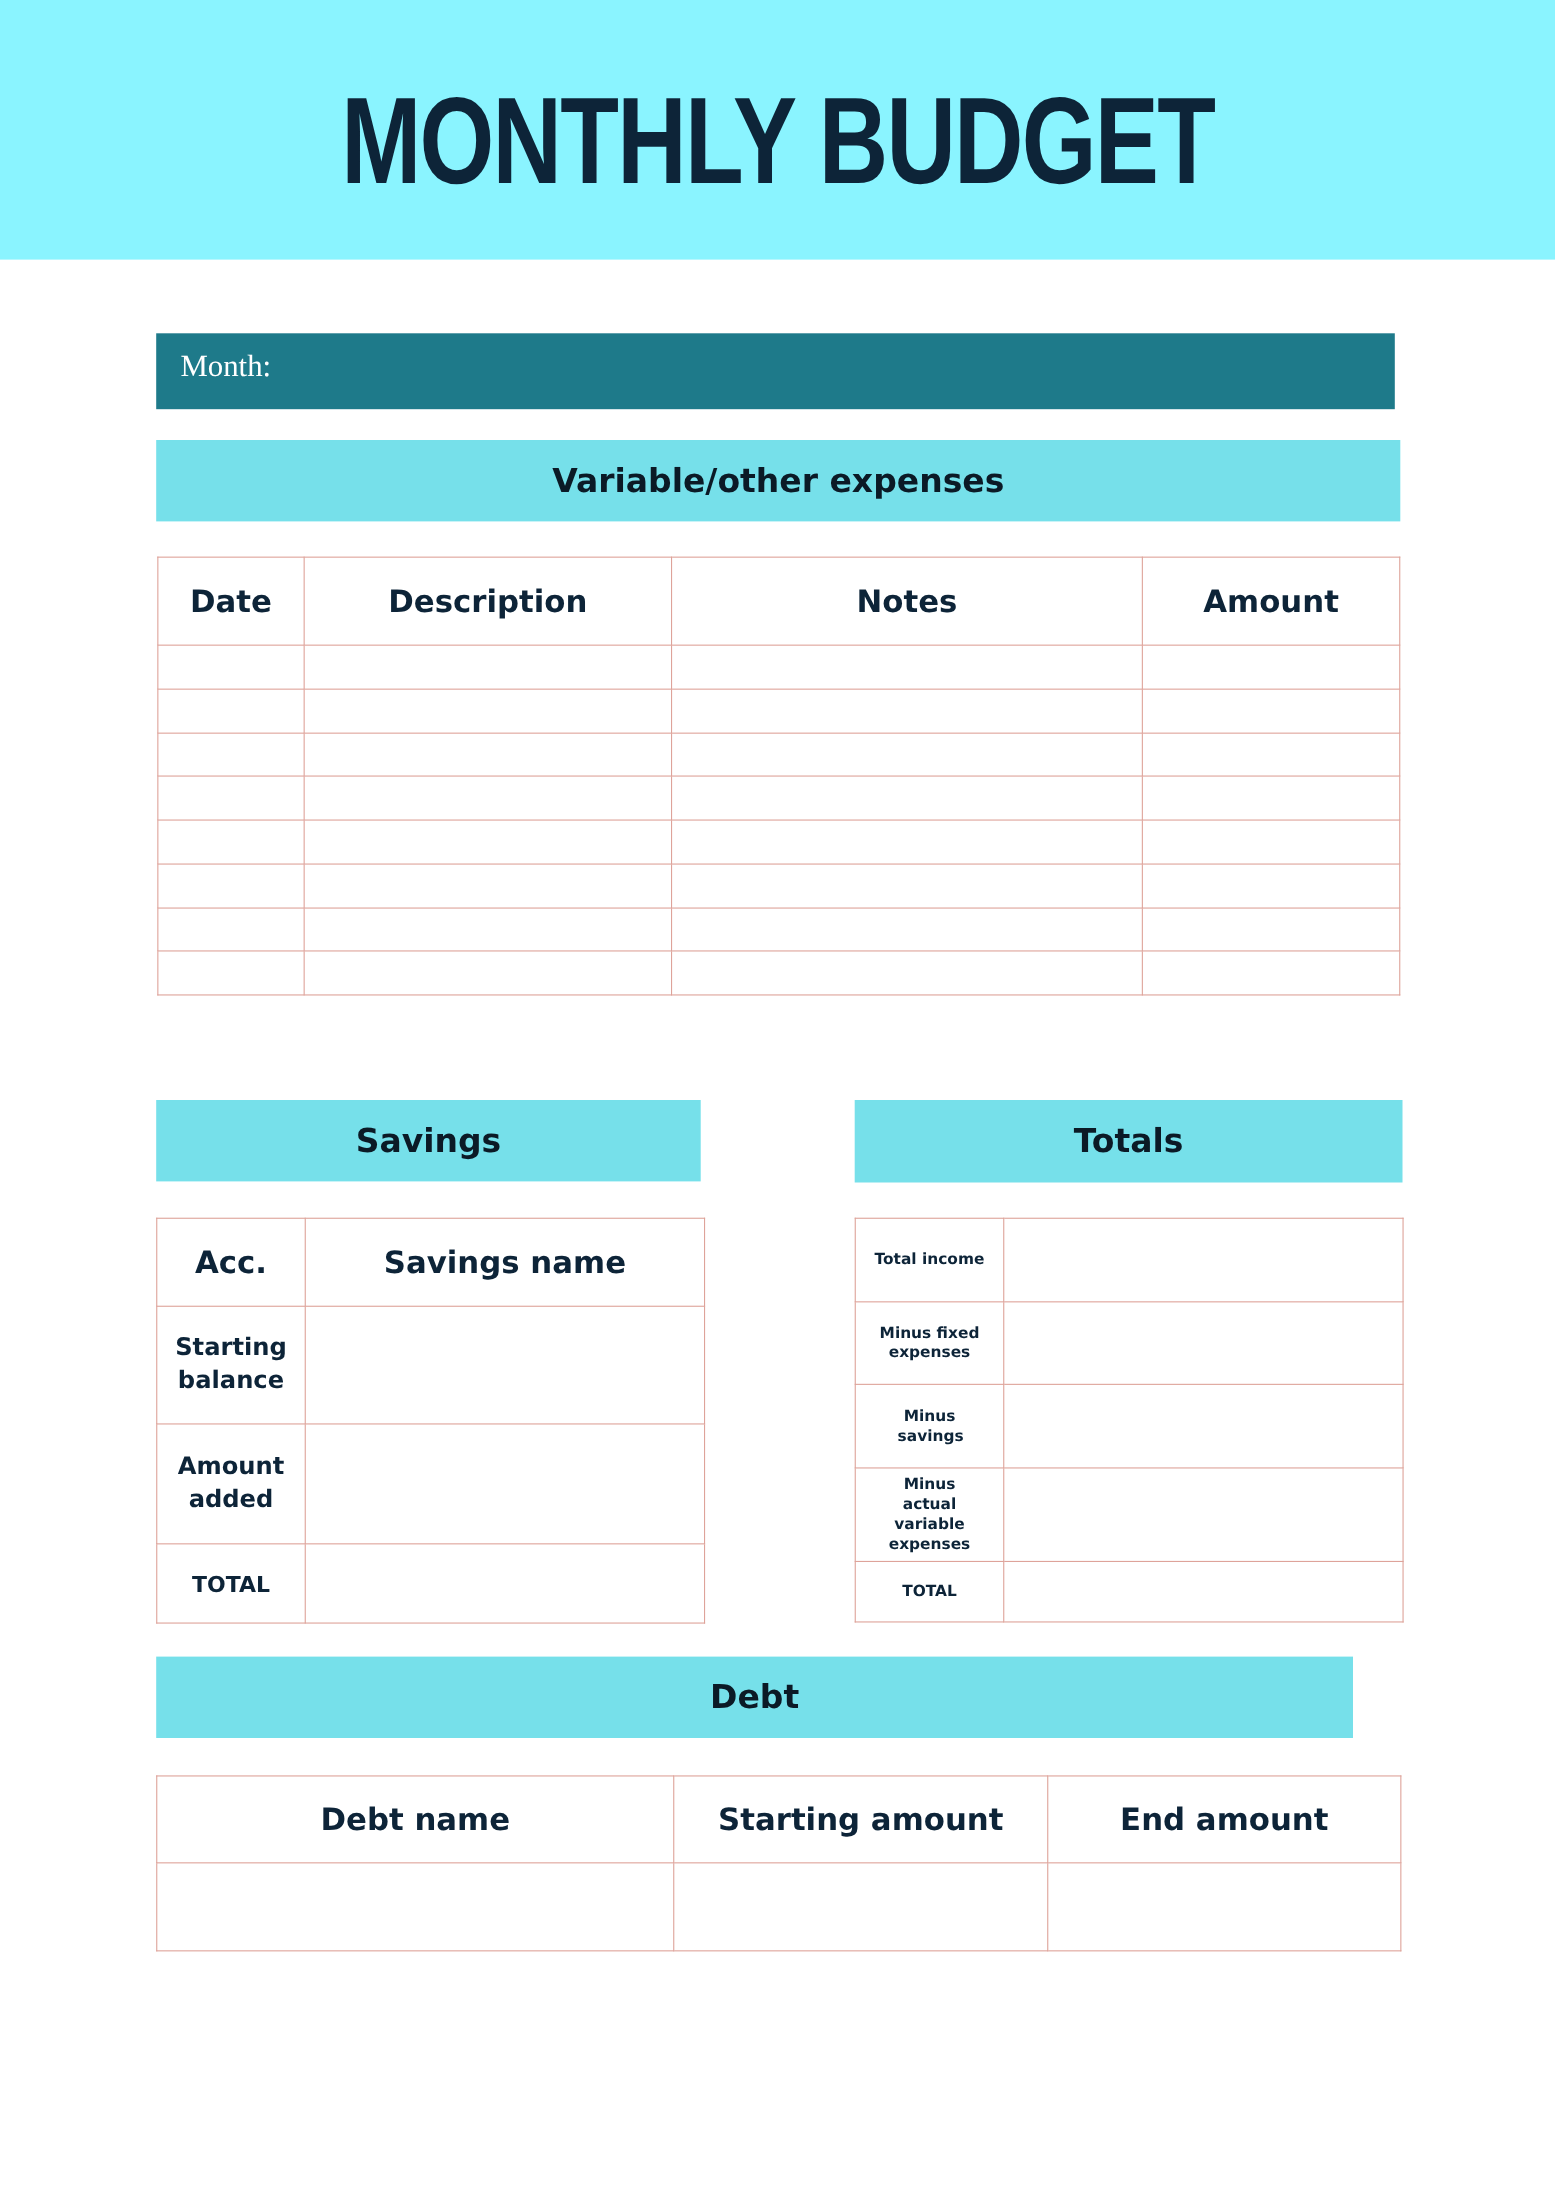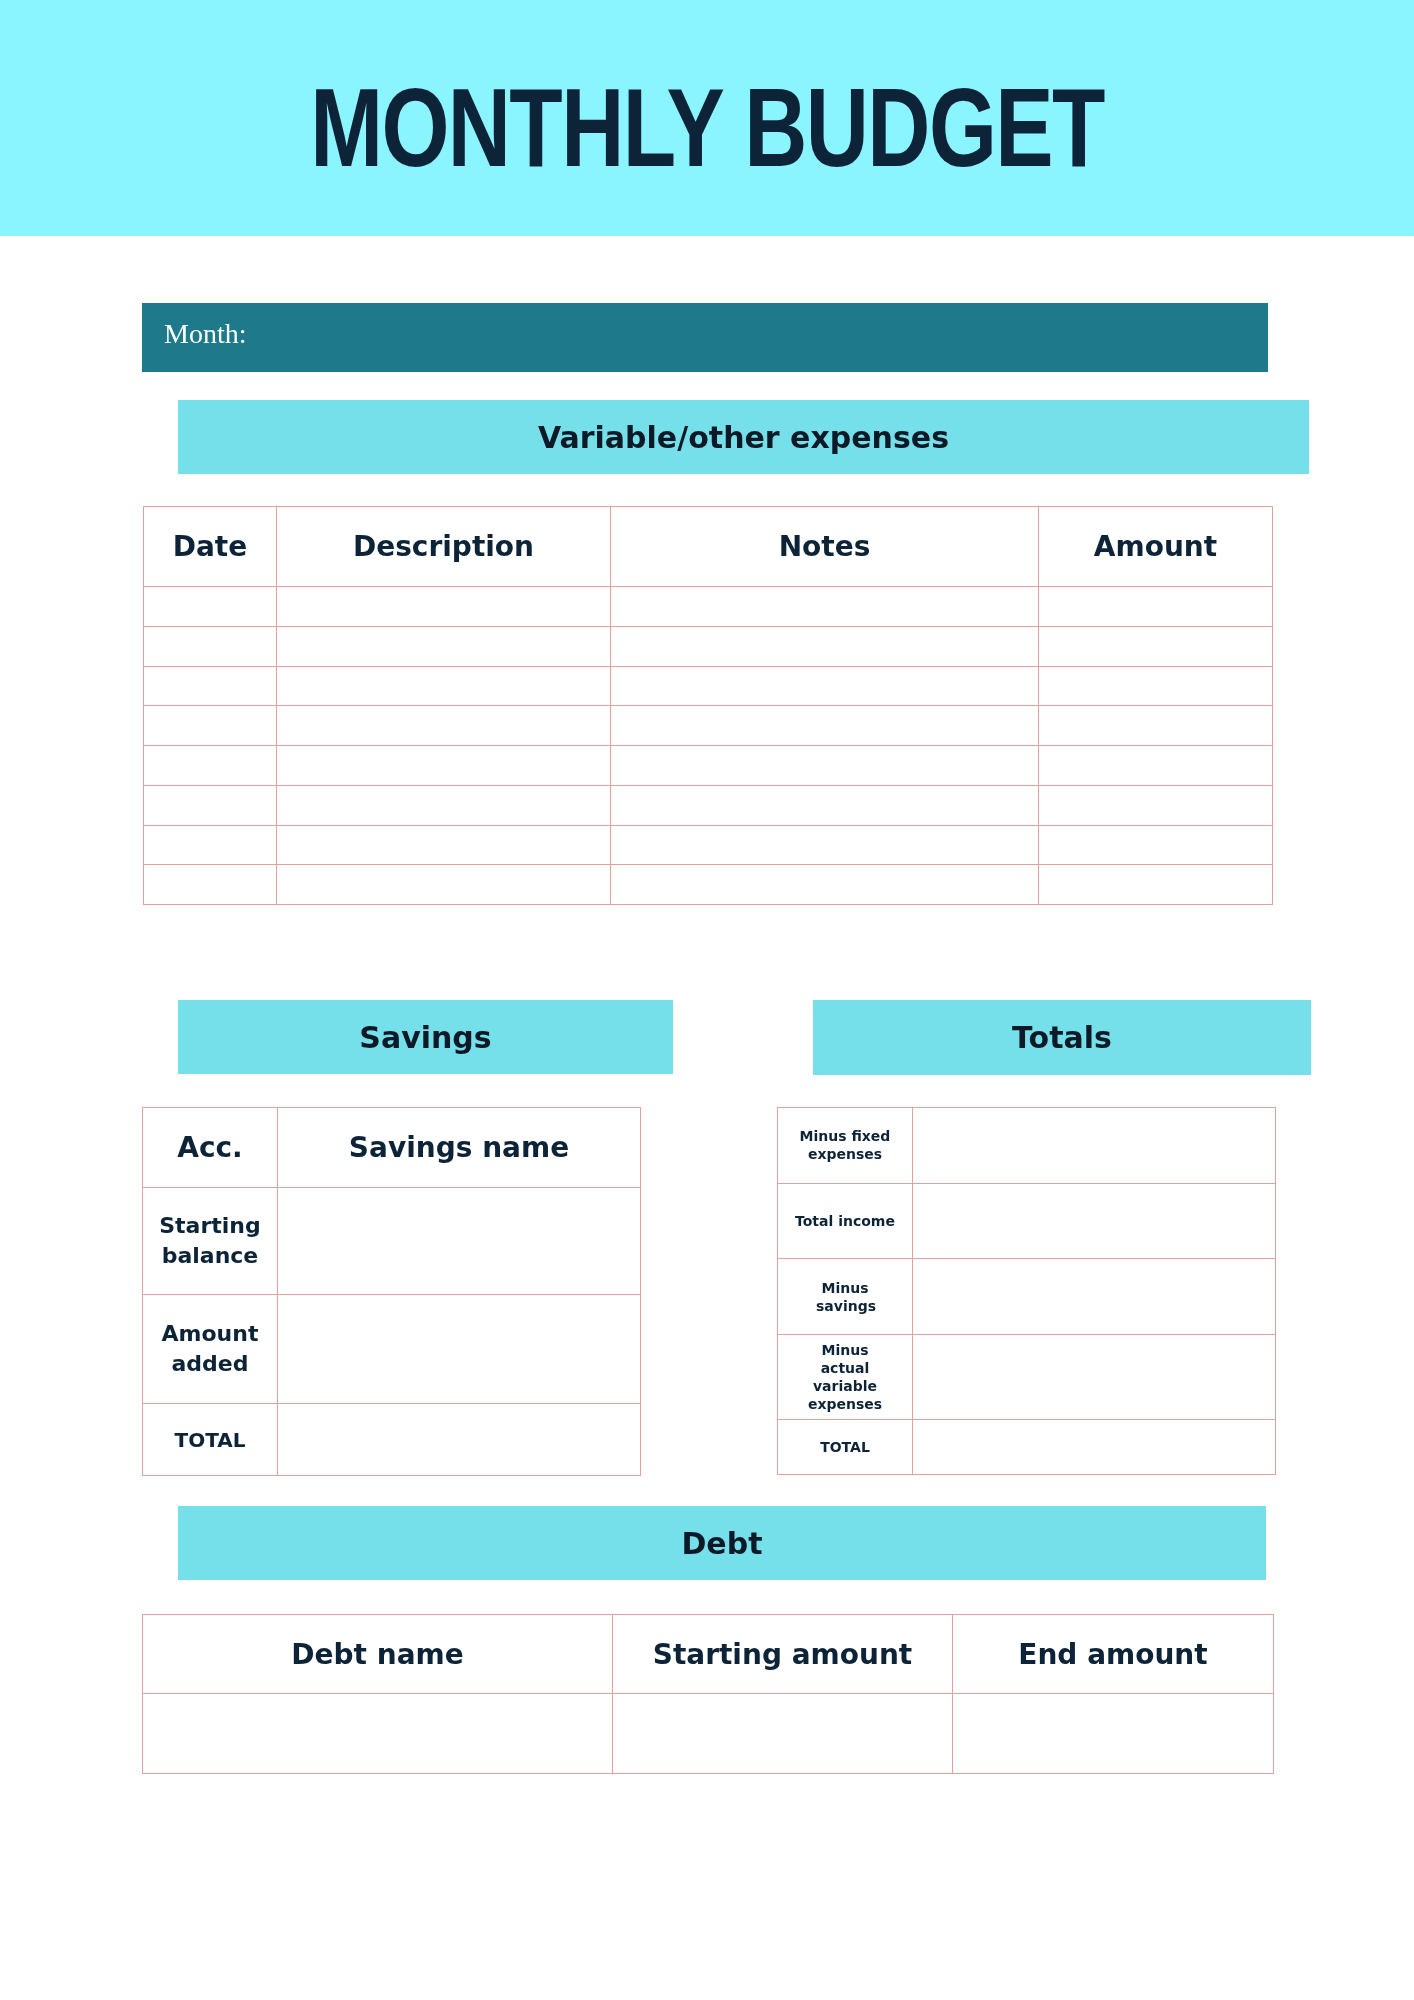--- a/index.html
+++ b/index.html
@@ -6,21 +6,21 @@
   body { width:1414px; height:2000px; background:#ffffff; position:relative; overflow:hidden;
          font-family:"DejaVu Sans", sans-serif; color:#0d2438; }
   .abs { position:absolute; box-sizing:border-box; }
   .header { left:0; top:0; width:1414px; height:236px; background:#8af4ff; }
   .title { left:0; top:72px; width:1414px; text-align:center; font-family:"Liberation Sans Narrow","Liberation Sans", sans-serif;
            font-weight:bold; font-size:112px; line-height:112px; letter-spacing:-2px; color:#0d2438;
            transform:scaleX(0.78); transform-origin:center; }
   .month-bar { left:142px; top:303px; width:1126px; height:69px; background:#1e7a8a; }
   .month-label { left:164px; top:318px; font-family:Liberation Serif, serif; font-size:28px; color:#ffffff; }
   .section-bar { background:#76e0ea; display:flex; align-items:center; justify-content:center;
-                 font-weight:bold; font-size:30px; color:#0b1a26;margin-left:36px; }
+                 font-weight:bold; font-size:30px; color:#0b1a26; }
   table.grid { position:absolute; border-collapse:collapse; table-layout:fixed; }
   table.grid td, table.grid th { border:1.5px solid #dea39a; padding:0; text-align:center; vertical-align:middle;
                                  color:#0d2438; }
   table.grid th { font-weight:bold; font-size:28px; }
   .lbl { font-weight:bold; font-size:22px; line-height:30px; }
   .lbl-sm { font-weight:bold; font-size:14px; line-height:18px; }
   .cell { cursor:text; }
 </style>
 </head>
 <body>
@@ -139,25 +139,25 @@
   <span>Totals</span>
 </div>
 
 <table class="grid" style="left:777px;top:1107px;width:498px;height:368px;">
   <colgroup>
       <col style="width:135px">
       <col style="width:363px">
     </colgroup>
   <tbody>
       <tr style="height:65px">
-    <td class="lbl-sm" style="padding:0 18px">Minus fixed expenses</td>
+    <td class="lbl-sm">Total income</td>
     <td class="cell"></td>
   </tr>
   <tr style="height:65px">
-    <td class="lbl-sm">Total income</td>
+    <td class="lbl-sm" style="padding:0 18px">Minus fixed expenses</td>
     <td class="cell"></td>
   </tr>
   <tr style="height:65px">
     <td class="lbl-sm" style="padding:0 38px">Minus savings</td>
     <td class="cell"></td>
   </tr>
   <tr style="height:64px">
     <td class="lbl-sm" style="padding:0 18px">Minus actual variable expenses</td>
     <td class="cell"></td>
   </tr>

